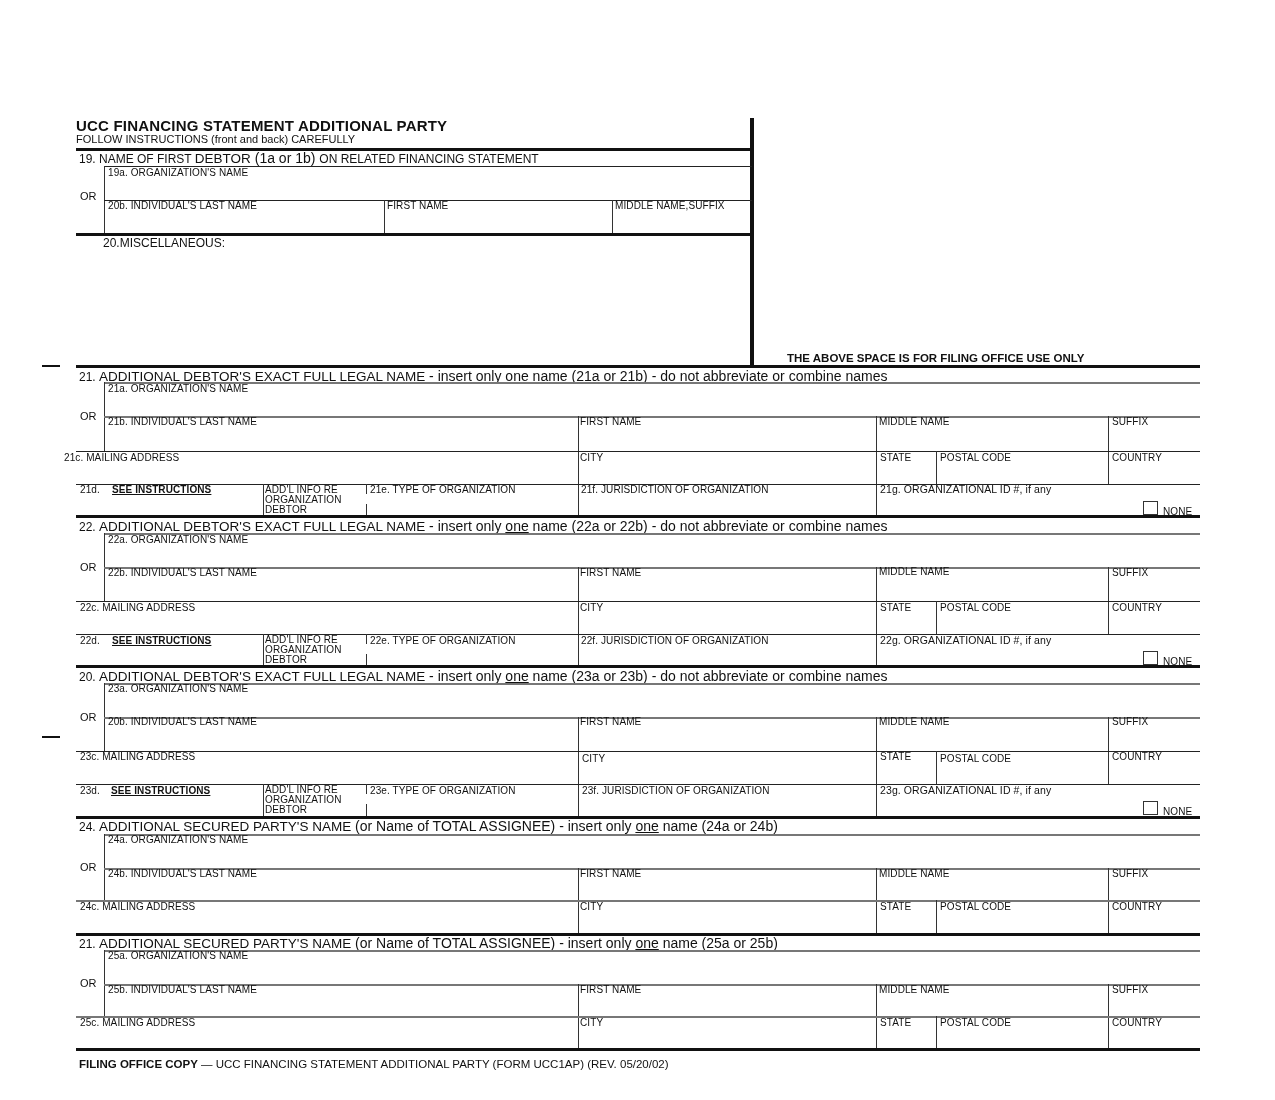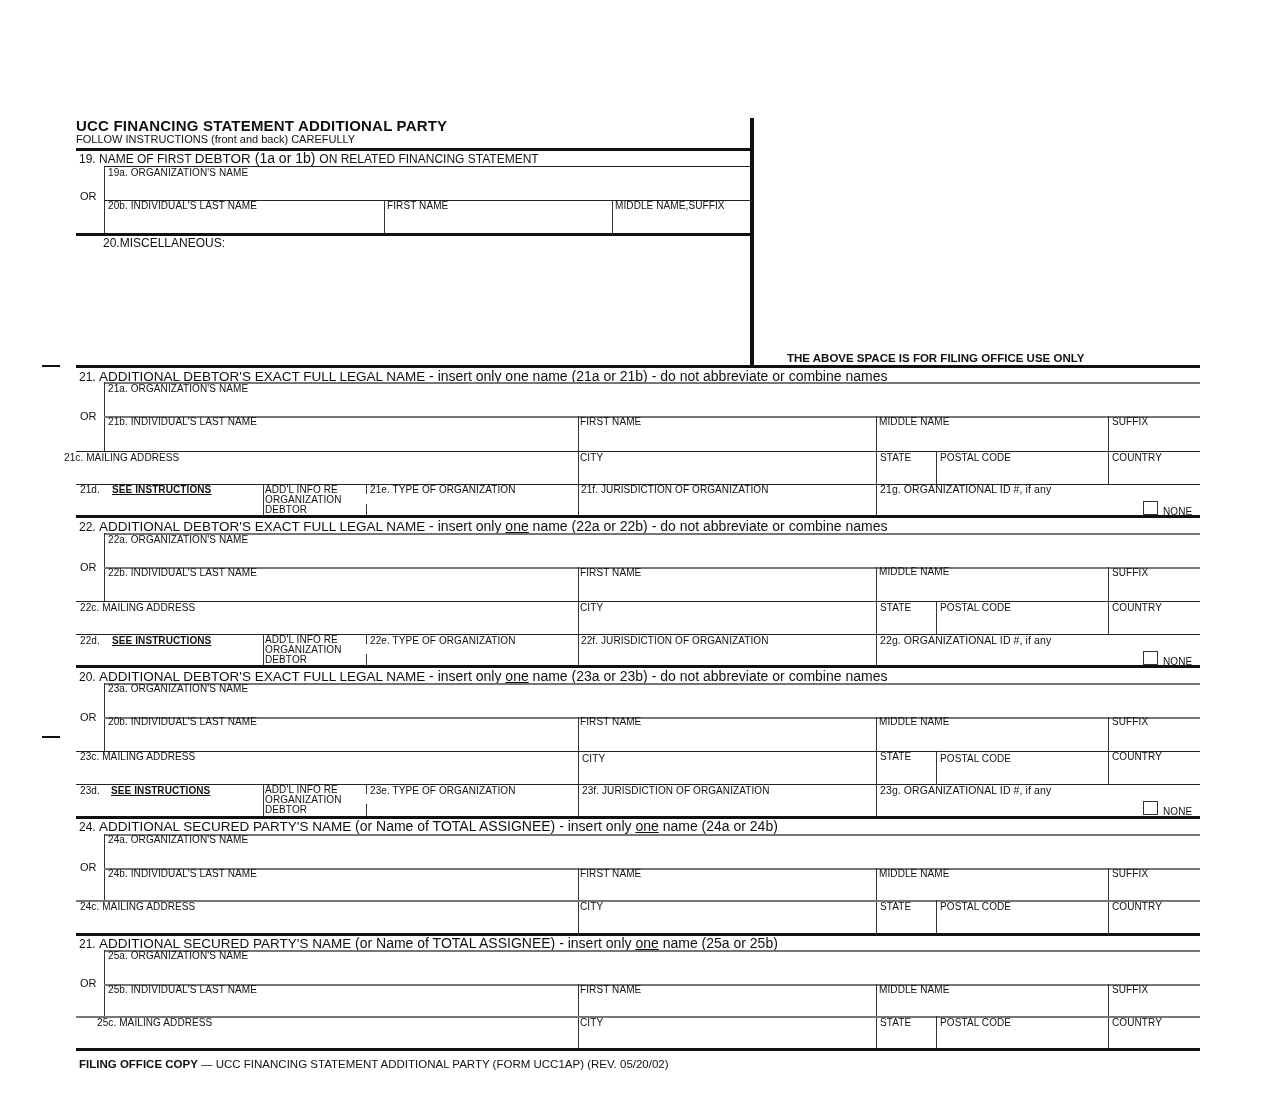--- a/index.html
+++ b/index.html
@@ -269,21 +269,21 @@
   <div class="lbl" style="left:108px; top:984px;">25b. INDIVIDUAL'S LAST NAME</div>
   <div class="lbl" style="left:580px; top:984px;">FIRST NAME</div>
   <div class="lbl" style="left:879px; top:984px;">MIDDLE NAME</div>
   <div class="lbl" style="left:1112px; top:984px;">SUFFIX</div>
   <input class="field" style="left: 108px; top: 996px; width: 466px; height: 19px;">
   <input class="field" style="left: 581px; top: 996px; width: 292px; height: 19px;">
   <input class="field" style="left: 879px; top: 996px; width: 226px; height: 19px;">
   <input class="field" style="left: 1111px; top: 996px; width: 86px; height: 19px;">
   <div class="hl gray" style="left:76px; top:1016px; width:1124px;"></div>
   <div class="vl" style="left:936px; top:1016px; height:33px;"></div>
-  <div class="lbl" style="left:80px; top:1017px;margin-left:17px;">25c. MAILING ADDRESS</div>
+  <div class="lbl" style="left:80px; top:1017px;">25c. MAILING ADDRESS</div>
   <div class="lbl" style="left:580px; top:1017px;">CITY</div>
   <div class="lbl" style="left:880px; top:1017px;">STATE</div>
   <div class="lbl" style="left:940px; top:1017px;">POSTAL CODE</div>
   <div class="lbl" style="left:1112px; top:1017px;">COUNTRY</div>
   <input class="field" style="left: 80px; top: 1029px; width: 494px; height: 18px;">
   <input class="field" style="left: 581px; top: 1029px; width: 292px; height: 18px;">
   <input class="field" style="left: 879px; top: 1029px; width: 54px; height: 18px;">
   <input class="field" style="left: 939px; top: 1029px; width: 166px; height: 18px;">
   <input class="field" style="left: 1111px; top: 1029px; width: 86px; height: 18px;">
   <div class="hl thick" style="left:76px; top:1048px; width:1124px;"></div>

